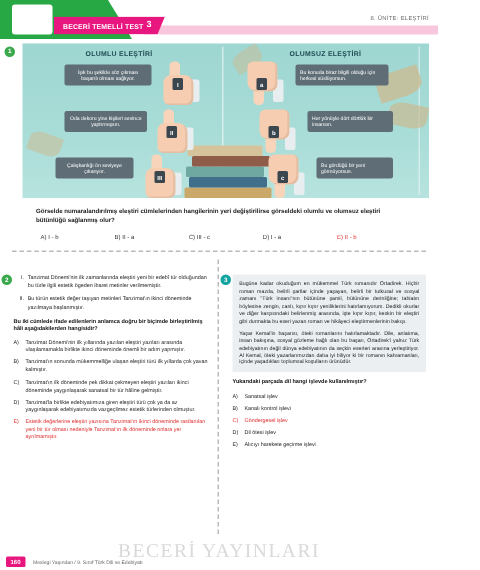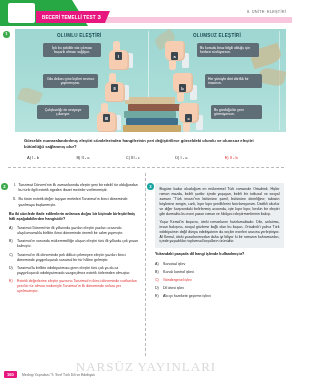--- a/index.html
+++ b/index.html
@@ -540,17 +540,17 @@
         <span class="ct">Dil ötesi işlev</span>
       </div>
       <div class="choice">
         <span class="cl">E)</span>
         <span class="ct">Alıcıyı harekete geçirme işlevi</span>
       </div>
     </div>
   </div>
 </div>
 
-<div class="watermark">NARSÜZ YAYINLARI</div>
+<div class="watermark">BECERİ YAYINLARI</div>
 <div class="footer">
   <div class="pgnum">160</div>
   <div class="foot-text">Meslegi Yaşından / 9. Sınıf Türk Dili ve Edebiyatı</div>
 </div>
 
 </body></html>

